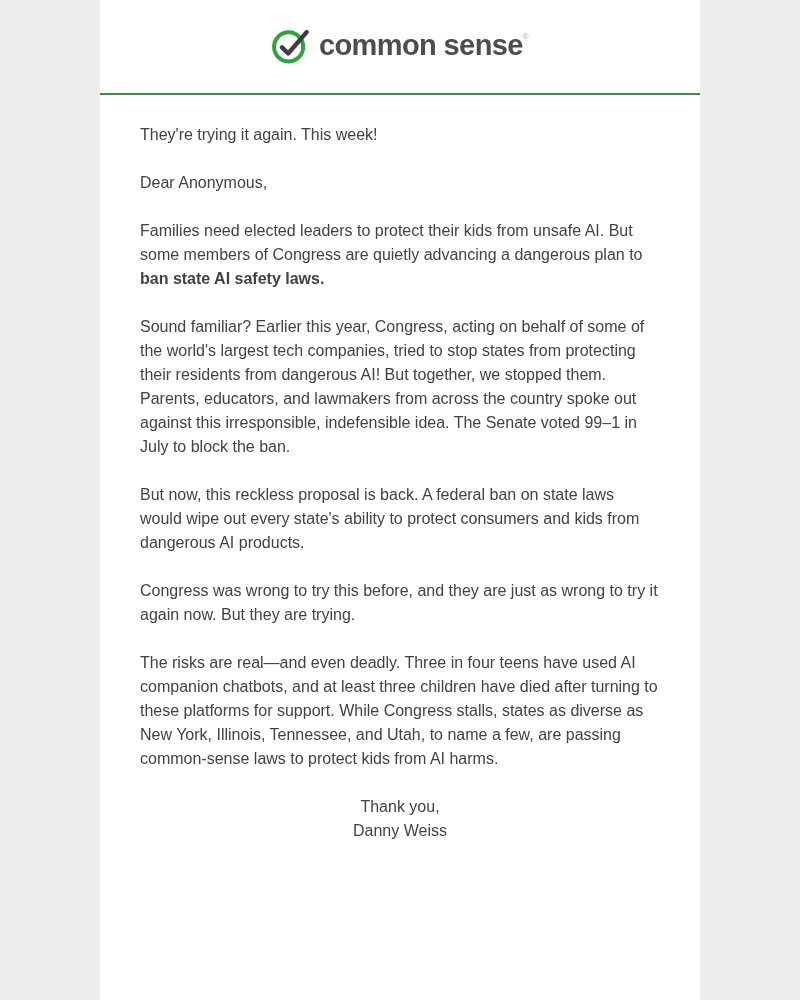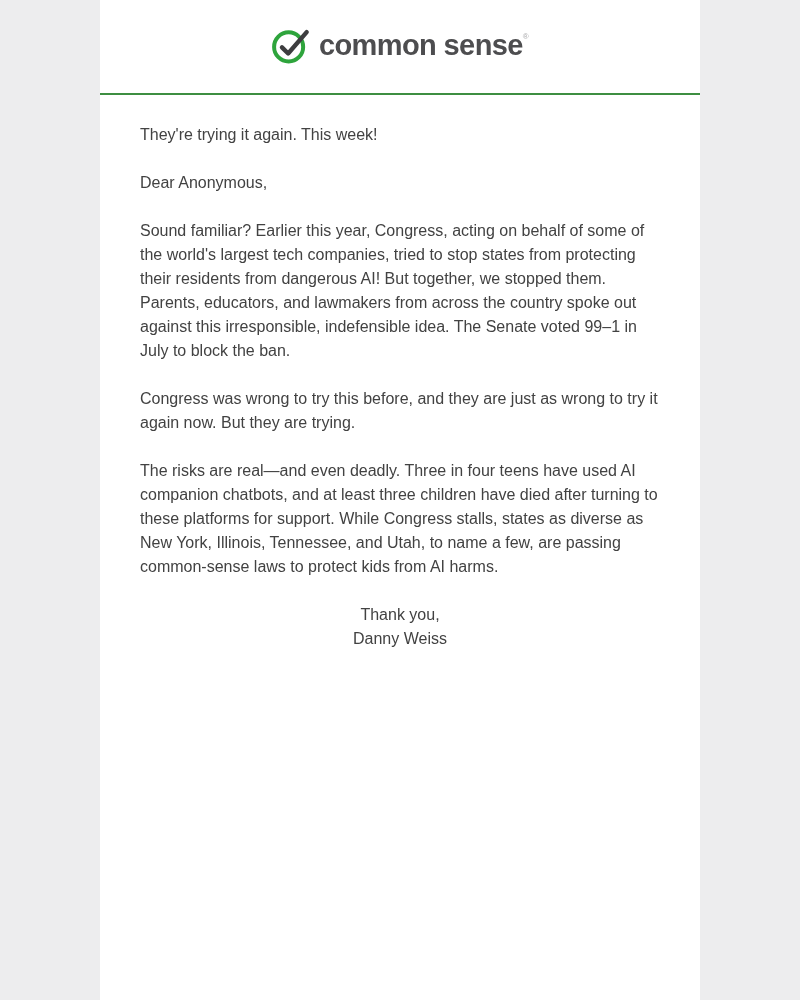--- a/index.html
+++ b/index.html
@@ -92,23 +92,25 @@
   </div>
 
   <div class="header-divider"></div>
 
   <div class="email-body">
 
     <p>They're trying it again. This week!</p>
 
     <p>Dear Anonymous,</p>
 
+    <p><span>Families need elected leaders to protect their kids from unsafe AI. But some members of Congress are quietly advancing a dangerous plan to </span><strong>ban state AI safety laws.</strong></p>
 
     <p>Sound familiar? Earlier this year, Congress, acting on behalf of some of the world's largest tech companies, tried to stop states from protecting their residents from dangerous AI! But together, we stopped them. Parents, educators, and lawmakers from across the country spoke out against this irresponsible, indefensible idea. The Senate voted 99–1 in July to block the ban.</p>
 
+    <p>But now, this reckless proposal is back. A federal ban on state laws would wipe out every state's ability to protect consumers and kids from dangerous AI products.</p>
 
 
     <p>Congress was wrong to try this before, and they are just as wrong to try it again now. But they are trying.</p>
 
     <p>The risks are real—and even deadly. Three in four teens have used AI companion chatbots, and at least three children have died after turning to these platforms for support. While Congress stalls, states as diverse as New York, Illinois, Tennessee, and Utah, to name a few, are passing common-sense laws to protect kids from AI harms.</p>
 
 
 
     <p class="signoff">
       <span>Thank you,</span>

